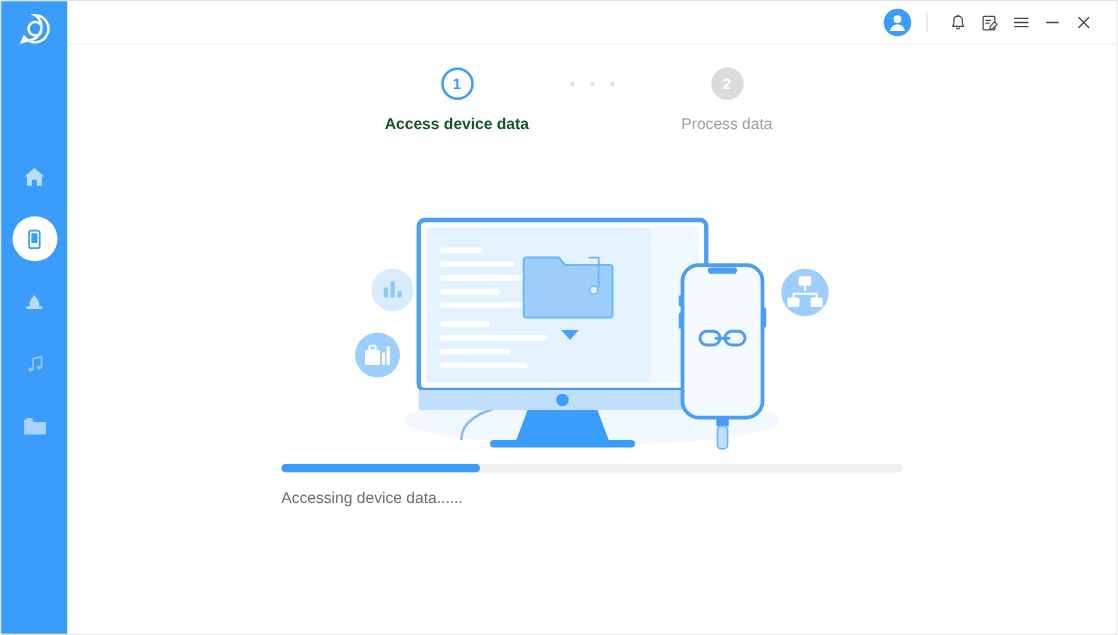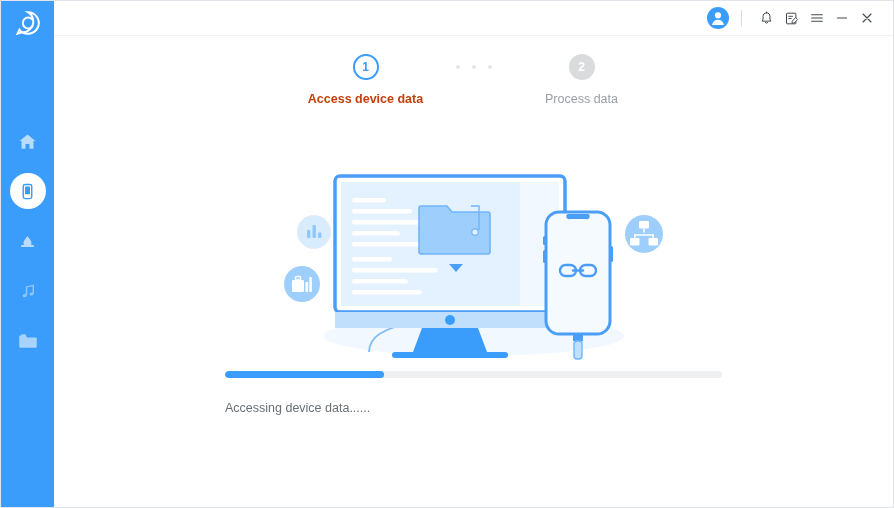--- a/index.html
+++ b/index.html
@@ -78,21 +78,21 @@
   .step-circle {
     width: 26px; height: 26px; border-radius: 50%;
     display: flex; align-items: center; justify-content: center;
     font-size: 12px; font-weight: bold; line-height: 1;
   }
   .step.active .step-circle {
     border: 2px solid #3b9dfb; color: #3b9dfb; background: #ffffff;
   }
   .step.inactive .step-circle { background: #d9dbdd; color: #ffffff; }
   .step-label { margin-top: 12px; font-size: 12.5px; }
-  .step.active .step-label { color: #c2410c; font-weight: bold; }
+  .step.active .step-label { color: #14532d; font-weight: bold; }
   .step.inactive .step-label { color: #9aa0a6; }
   .step-dots {
     display: flex; align-items: center; gap: 12px;
     height: 26px; width: 66px; justify-content: center;
   }
   .dot { width: 4px; height: 4px; border-radius: 50%; background: #e4e6e8; }
 
   
   .illu {
     position: absolute; left: 0; right: 0; top: 128px;
@@ -102,21 +102,21 @@
   
   .progress-wrap {
     position: absolute; left: 171px; top: 335px; width: 497px;
   }
   .bar-track {
     width: 100%; height: 7px; border-radius: 4px; background: #eef0f2;
     overflow: hidden; cursor: pointer;
   }
   .bar-fill { height: 100%; border-radius: 4px; background: #3b9dfb; }
   .progress-text {
-    margin-top: 23px; font-size: 12.5px; color: #6a7075;
+    margin-top: 13px; font-size: 12.5px; color: #6a7075;
   }
 </style>
 </head>
 <body>
 
 <div class="app">
 
   <div class="sidebar">
 
     <div class="logo">

